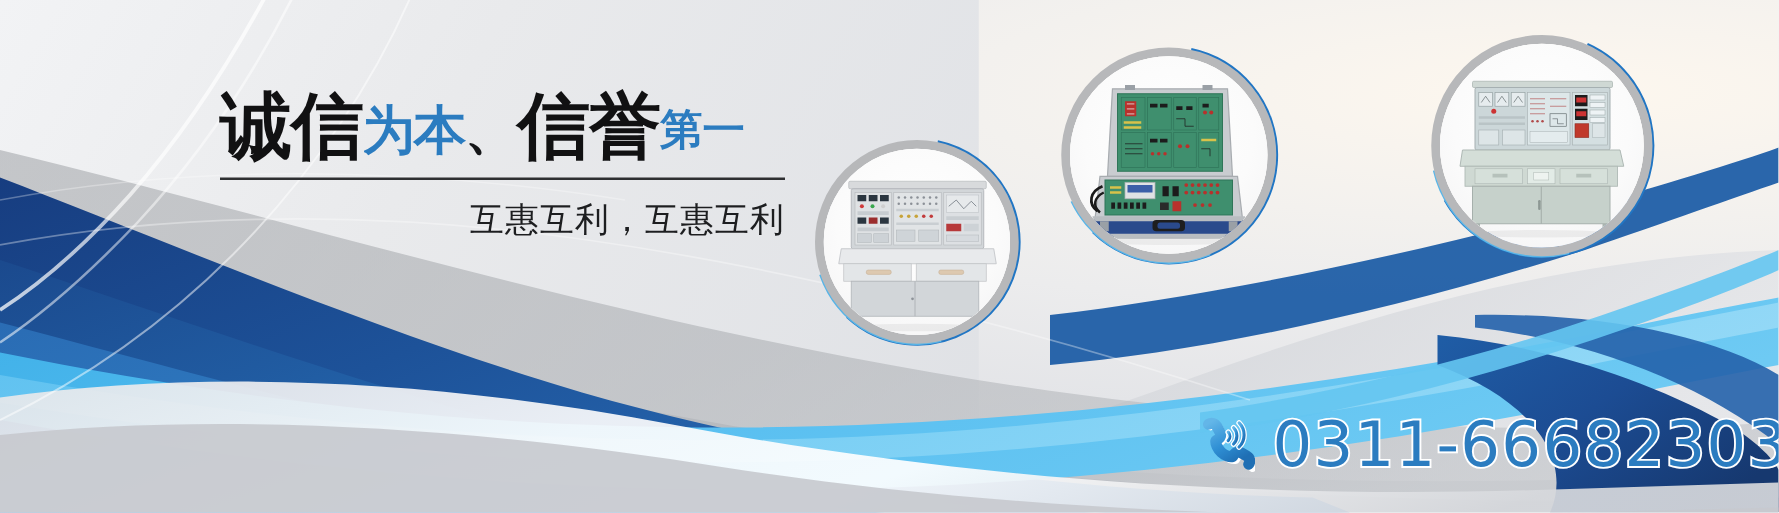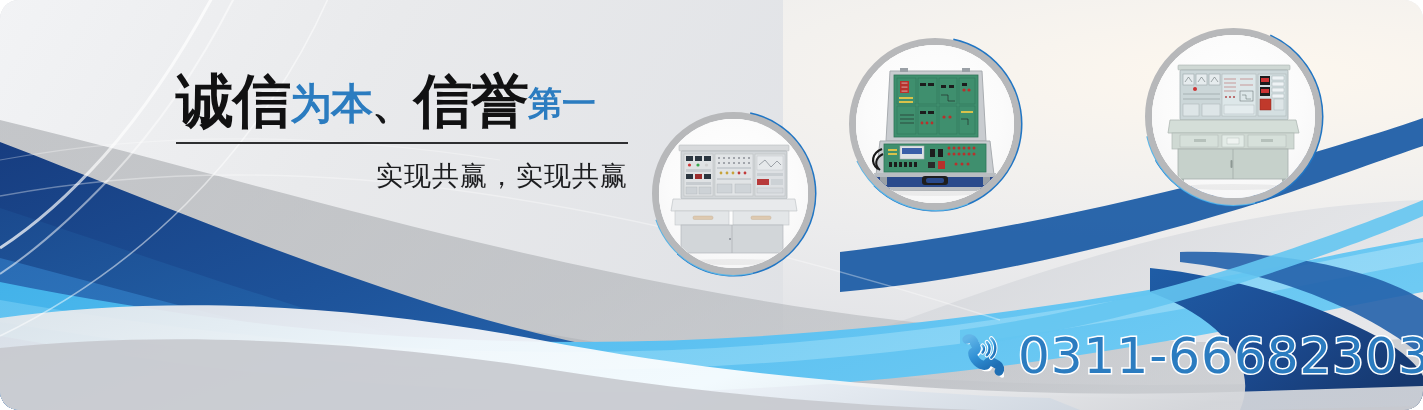--- a/index.html
+++ b/index.html
@@ -3,21 +3,20 @@
 <meta charset="utf-8">
 <style>
   html,body{margin:0;padding:0;background:#fff;}
   body{font-family:"DejaVu Sans","Liberation Sans",sans-serif;}
 
   #banner{
     position:relative;
     width:1423px;height:410px;
     overflow:hidden;
     background:#e9eaec;
-    border-radius:19px;
   }
 
   
   .bg-base{
     position:absolute;inset:0;
     background:
       radial-gradient(120% 90% at 88% 18%, #fdf7ee 0%, #f3f1ee 28%, #ececed 48%, #e4e5e8 70%, #dcdee2 100%);
   }
   .bg-left-wash{
     position:absolute;left:0;top:0;width:55%;height:100%;
@@ -221,21 +220,21 @@
 
     <path d="M0,196 C140,170 300,168 470,192 C640,216 820,262 1000,320" stroke="#ffffff" stroke-width="1.4" fill="none" opacity="0.35"></path>
     <path d="M0,160 C150,132 320,132 500,160" stroke="#ffffff" stroke-width="1.2" fill="none" opacity="0.3"></path>
   </svg>
 
   <div class="headline-block">
     <div class="headline">
       <span class="hl-big">诚信</span><span class="hl-accent">为本</span><span class="hl-dun">、</span><span class="hl-big">信誉</span><span class="hl-small-accent">第一</span>
     </div>
     <div class="rule"></div>
-    <div class="subline">实现共赢，实现共赢</div>
+    <div class="subline">互惠互利，互惠互利</div>
   </div>
 
   <div class="ring-wrap" style="left:652px;top:112px;width:163px;height:163px;">
 
     <svg style="position:absolute;left:-4px;top:-4px;" width="171" height="171" viewBox="0 0 171 171">
       <circle cx="85.5" cy="85.5" r="81" fill="none" stroke="#2176c4" stroke-width="4" stroke-dasharray="300 210" stroke-dashoffset="70" transform="rotate(-30 85.5 85.5)"></circle>
       <circle cx="85.5" cy="85.5" r="81" fill="none" stroke="#58b4e6" stroke-width="3" stroke-dasharray="120 400" stroke-dashoffset="-150" transform="rotate(-30 85.5 85.5)"></circle>
     </svg>
     <div class="ring-grey" style="left:0;top:0;width:163px;height:163px;"></div>
     <div class="circle" style="left:7px;top:7px;width:149px;height:149px;">

